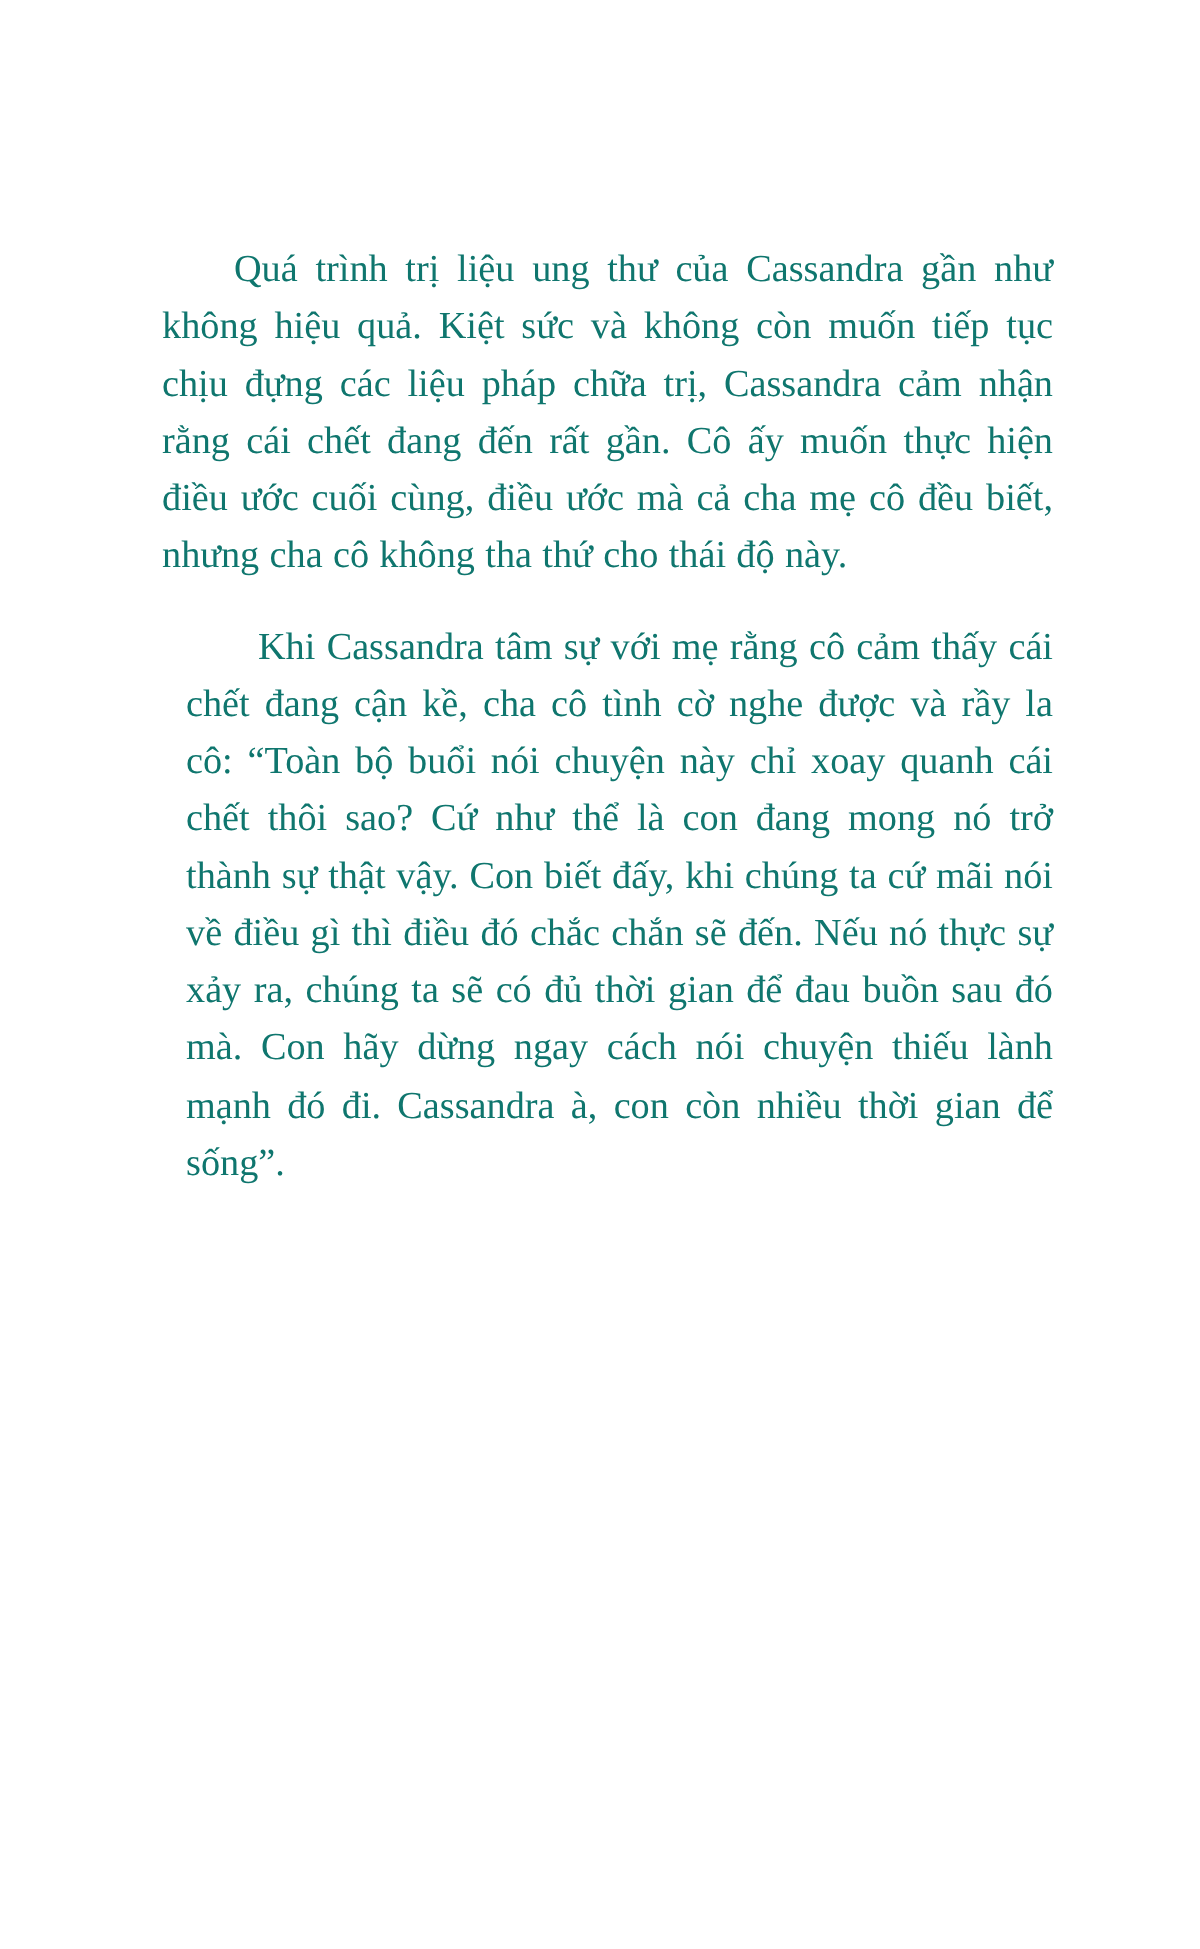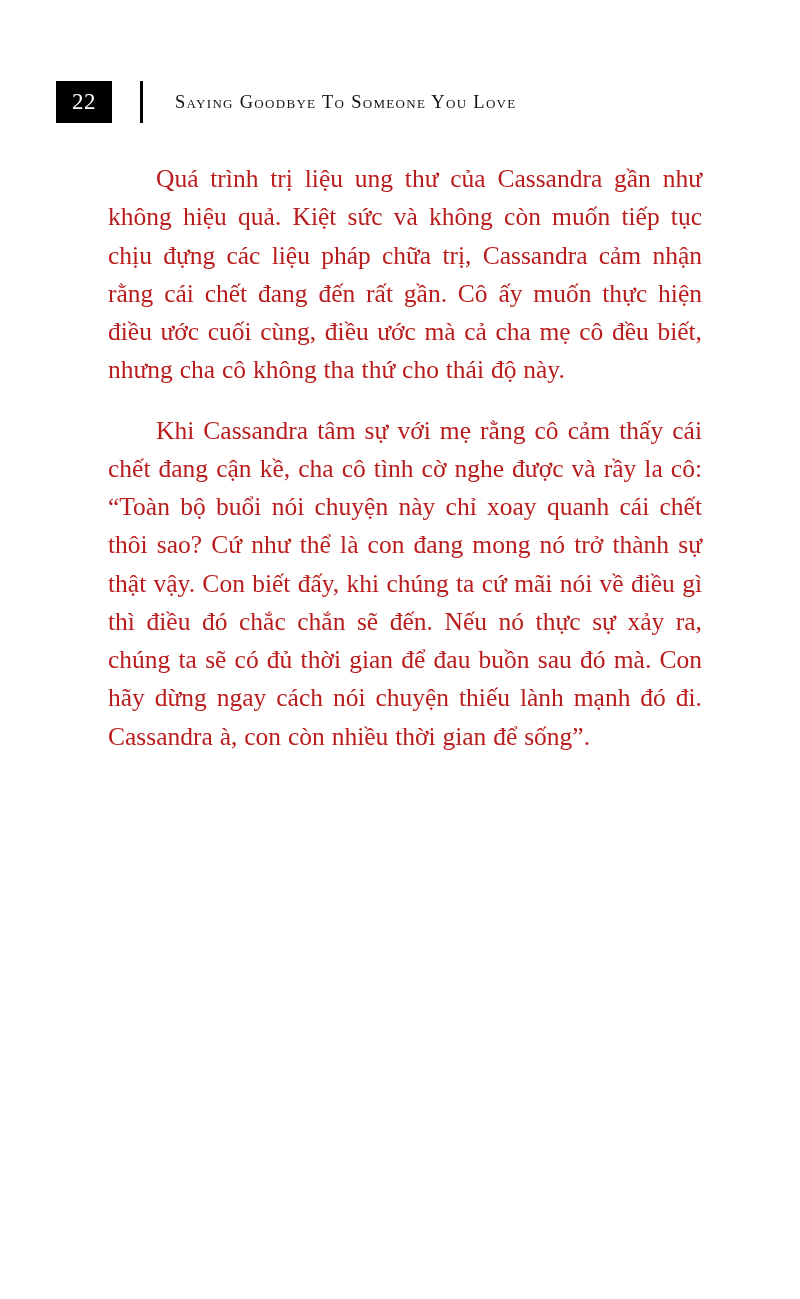--- a/index.html
+++ b/index.html
@@ -79,36 +79,32 @@
     color: #000000;
   }
 
   p.body-para {
     margin: 0 0 22px 0;
     font-family: "Liberation Serif", serif;
     font-size: 25.5px;
     line-height: 1.5;
     text-align: justify;
     text-indent: 48px;
-    color: #b91c1c;
+    color: #0f766e;
     word-spacing: 0.5px;
   }
   p.body-para:last-child {
     margin-bottom: 0;
+    margin-left: 16px;
   }
 </style>
 </head>
 <body>
 
 <div class="page">
 
-  <div class="header">
-    <div class="folio-box">22</div>
-    <div class="header-rule"></div>
-    <div class="header-title">Saying Goodbye To Someone You Love</div>
-  </div>
 
   <div class="content">
     <p class="body-para">Quá trình trị liệu ung thư của Cassandra gần như không hiệu quả. Kiệt sức và không còn muốn tiếp tục chịu đựng các liệu pháp chữa trị, Cassandra cảm nhận rằng cái chết đang đến rất gần. Cô ấy muốn thực hiện điều ước cuối cùng, điều ước mà cả cha mẹ cô đều biết, nhưng cha cô không tha thứ cho thái độ này.</p>
     <p class="body-para">Khi Cassandra tâm sự với mẹ rằng cô cảm thấy cái chết đang cận kề, cha cô tình cờ nghe được và rầy la cô: “Toàn bộ buổi nói chuyện này chỉ xoay quanh cái chết thôi sao? Cứ như thể là con đang mong nó trở thành sự thật vậy. Con biết đấy, khi chúng ta cứ mãi nói về điều gì thì điều đó chắc chắn sẽ đến. Nếu nó thực sự xảy ra, chúng ta sẽ có đủ thời gian để đau buồn sau đó mà. Con hãy dừng ngay cách nói chuyện thiếu lành mạnh đó đi. Cassandra à, con còn nhiều thời gian để sống”.</p>
   </div>
 
 </div>
 
 </body></html>

